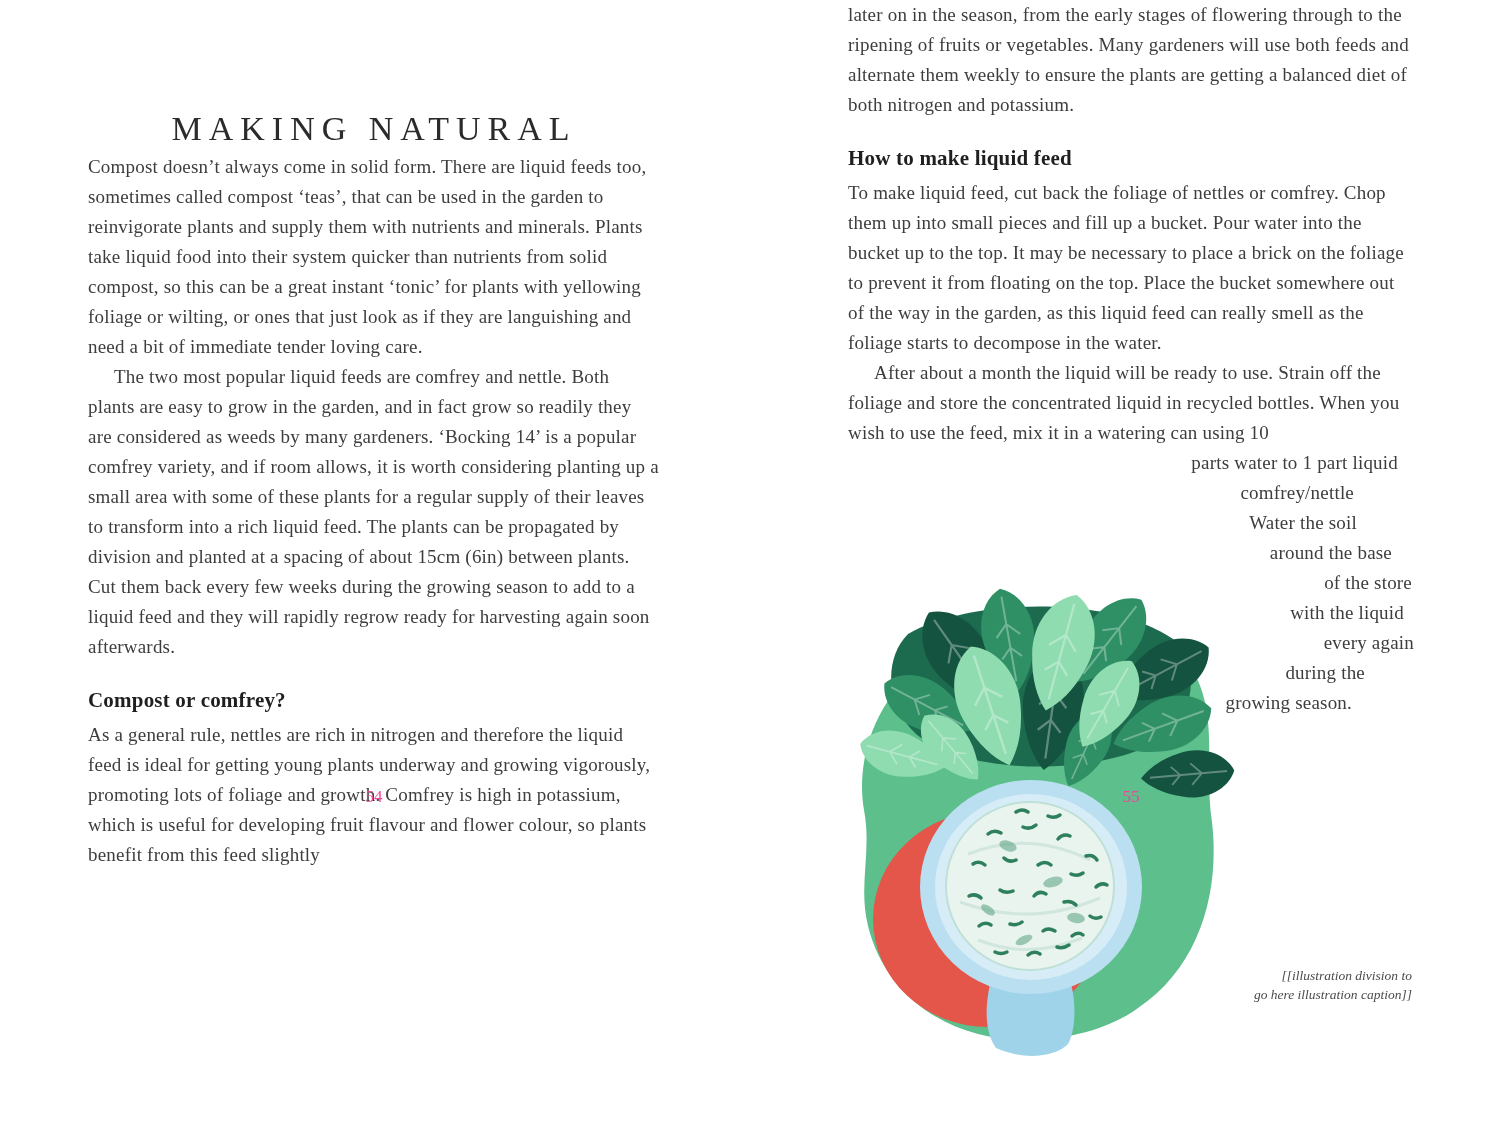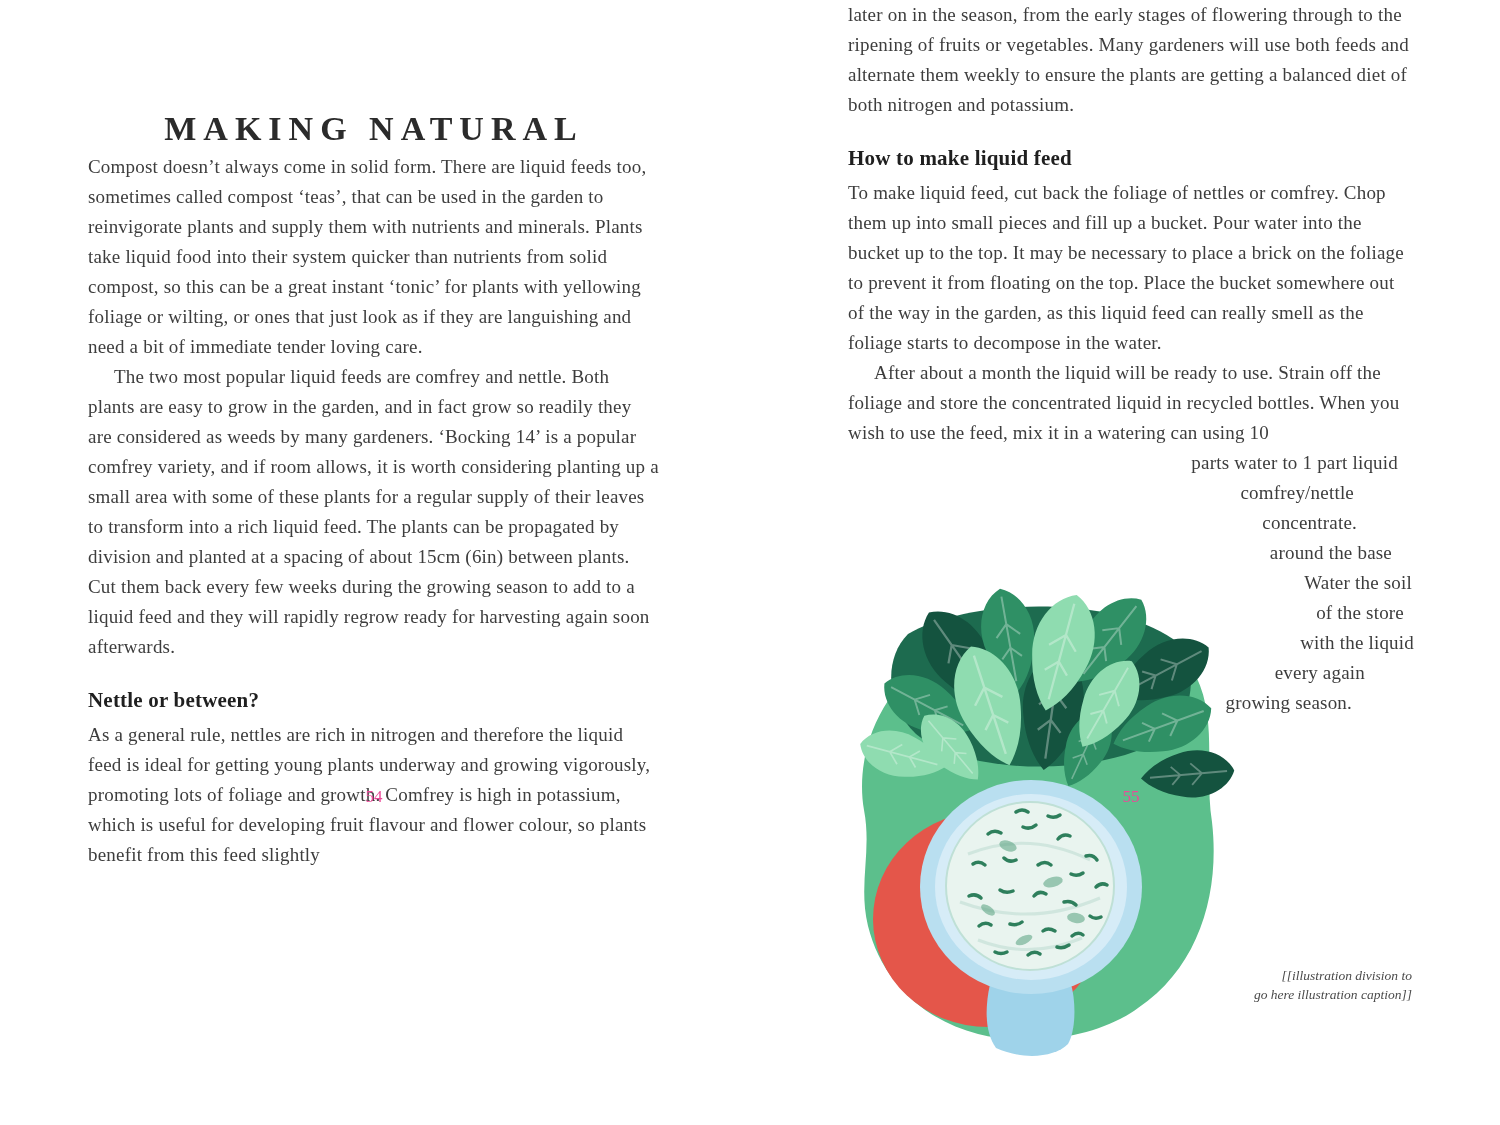--- a/index.html
+++ b/index.html
@@ -5,21 +5,21 @@
   html,body { margin:0; padding:0; background:#ffffff; }
   .spread {
     position:relative; width:1500px; height:1125px; background:#ffffff;
     font-family:"Liberation Serif", serif; color:#3d3d3d; overflow:hidden;
   }
   .page { position:absolute; top:0; height:835px; z-index:2; }
   .page-left  { left:88px;  width:572px; }
   .page-right { left:848px; width:566px; }
 
   .title {
-    margin:105px 0 0 0; text-align:center; font-size:34px; font-weight:bold;
+    margin:105px 0 0 0; text-align:center; font-size:34px; font-weight:normal;
     letter-spacing:7px; line-height:47px; color:#2b2b2b;
   }
   p.body { margin:0; font-size:19px; line-height:30px; letter-spacing:0.2px; }
   .mt-first-left { margin-top:41px; }
   .mt-first-right { margin-top:118px; }
   .indent { text-indent:26px; }
   .subhead {
     margin:24px 0 6px 0; font-size:21px; font-weight:bold; color:#1f1f1f;
     letter-spacing:0.2px; line-height:28px;
   }
@@ -51,39 +51,39 @@
 <body>
 
 <div class="spread">
 
   <section class="page page-left">
     <h1 class="title">
       <span>MAKING NATURAL</span><br>
     </h1>
     <p class="body mt-first-left">Compost doesn’t always come in solid form. There are liquid feeds too, sometimes called compost ‘teas’, that can be used in the garden to reinvigorate plants and supply them with nutrients and minerals. Plants take liquid food into their system quicker than nutrients from solid compost, so this can be a great instant ‘tonic’ for plants with yellowing foliage or wilting, or ones that just look as if they are languishing and need a bit of immediate tender loving care.</p>
     <p class="body indent">The two most popular liquid feeds are comfrey and nettle. Both plants are easy to grow in the garden, and in fact grow so readily they are considered as weeds by many gardeners. ‘Bocking 14’ is a popular comfrey variety, and if room allows, it is worth considering planting up a small area with some of these plants for a regular supply of their leaves to transform into a rich liquid feed. The plants can be propagated by division and planted at a spacing of about 15cm (6in) between plants. Cut them back every few weeks during the growing season to add to a liquid feed and they will rapidly regrow ready for harvesting again soon afterwards.</p>
-    <h2 class="subhead">Nettle or between?</h2>
+    <h2 class="subhead">Compost or comfrey?</h2>
     <p class="body">As a general rule, nettles are rich in nitrogen and therefore the liquid feed is ideal for getting young plants underway and growing vigorously, promoting lots of foliage and growth. Comfrey is high in potassium, which is useful for developing fruit flavour and flower colour, so plants benefit from this feed slightly</p>
     <div class="pagenum">54</div>
   </section>
 
   <section class="page page-right">
     <p class="body mt-first-right">later on in the season, from the early stages of flowering through to the ripening of fruits or vegetables. Many gardeners will use both feeds and alternate them weekly to ensure the plants are getting a balanced diet of both nitrogen and potassium.</p>
     <h2 class="subhead">How to make liquid feed</h2>
     <p class="body">To make liquid feed, cut back the foliage of nettles or comfrey. Chop them up into small pieces and fill up a bucket. Pour water into the bucket up to the top. It may be necessary to place a brick on the foliage to prevent it from floating on the top. Place the bucket somewhere out of the way in the garden, as this liquid feed can really smell as the foliage starts to decompose in the water.</p>
     <p class="body indent">After about a month the liquid will be ready to use. Strain off the foliage and store the concentrated liquid in recycled bottles. When you wish to use the feed, mix it in a watering can using 10</p>
     <div class="wrap-lines">
       <div>parts water to 1 part liquid</div>
       <div>comfrey/nettle</div>
-      <div>concentrate.</div>
+      <div>Water the soil</div>
       <div>around the base</div>
-      <div>Water the soil</div>
       <div>of the store</div>
       <div>with the liquid</div>
       <div>every again</div>
+      <div>during the</div>
       <div>growing season.</div>
     </div>
     <div class="caption">
       <div>[[illustration division to</div>
       <div>go here illustration caption]]</div>
     </div>
     <div class="pagenum">55</div>
   </section>
 
   <div class="illustration">

